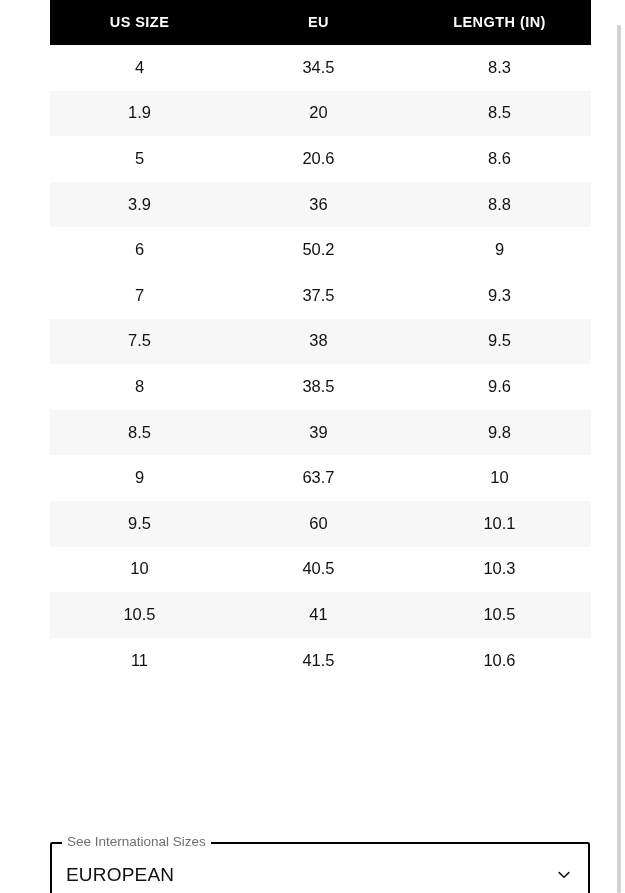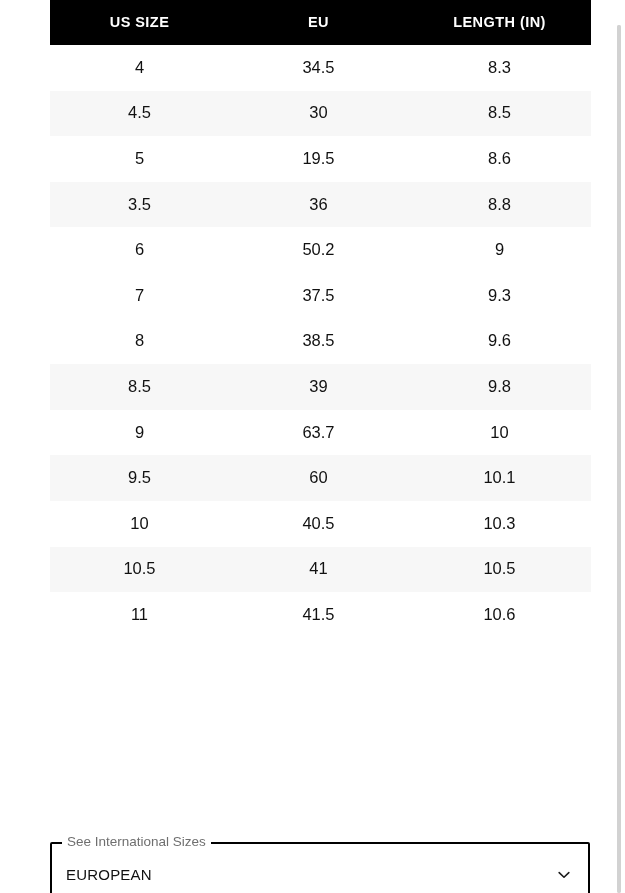--- a/index.html
+++ b/index.html
@@ -106,21 +106,21 @@
     inset: 0;
     display: flex;
     align-items: center;
     padding: 0 46px 0 16px;
     cursor: pointer;
     background: transparent;
     border: 0;
   }
 
   .select-value {
-    font-size: 15px;
+    font-size: 19px;
     color: #111111;
     font-weight: 400;
     letter-spacing: 0.2px;
     line-height: 1.2;
     text-align: left;
     font-family: "Liberation Sans", sans-serif;
   }
 
   .select-chevron {
     position: absolute;
@@ -175,43 +175,48 @@
           <th class="head-cell">LENGTH (IN)</th>
         </tr>
       </thead>
       <tbody id="table-body">
           <tr class="data-row">
             <td class="data-cell">4</td>
             <td class="data-cell">34.5</td>
             <td class="data-cell">8.3</td>
           </tr>
           <tr class="data-row striped">
-            <td class="data-cell">4.5</td>
-            <td class="data-cell">30</td>
+            <td class="data-cell">1.9</td>
+            <td class="data-cell">20</td>
             <td class="data-cell">8.5</td>
           </tr>
           <tr class="data-row">
             <td class="data-cell">5</td>
-            <td class="data-cell">19.5</td>
+            <td class="data-cell">20.6</td>
             <td class="data-cell">8.6</td>
           </tr>
           <tr class="data-row striped">
-            <td class="data-cell">3.5</td>
+            <td class="data-cell">3.9</td>
             <td class="data-cell">36</td>
             <td class="data-cell">8.8</td>
           </tr>
           <tr class="data-row">
             <td class="data-cell">6</td>
             <td class="data-cell">50.2</td>
             <td class="data-cell">9</td>
           </tr>
           <tr class="data-row">
             <td class="data-cell">7</td>
             <td class="data-cell">37.5</td>
             <td class="data-cell">9.3</td>
+          </tr>
+          <tr class="data-row striped">
+            <td class="data-cell">7.5</td>
+            <td class="data-cell">38</td>
+            <td class="data-cell">9.5</td>
           </tr>
           <tr class="data-row">
             <td class="data-cell">8</td>
             <td class="data-cell">38.5</td>
             <td class="data-cell">9.6</td>
           </tr>
           <tr class="data-row striped">
             <td class="data-cell">8.5</td>
             <td class="data-cell">39</td>
             <td class="data-cell">9.8</td>

